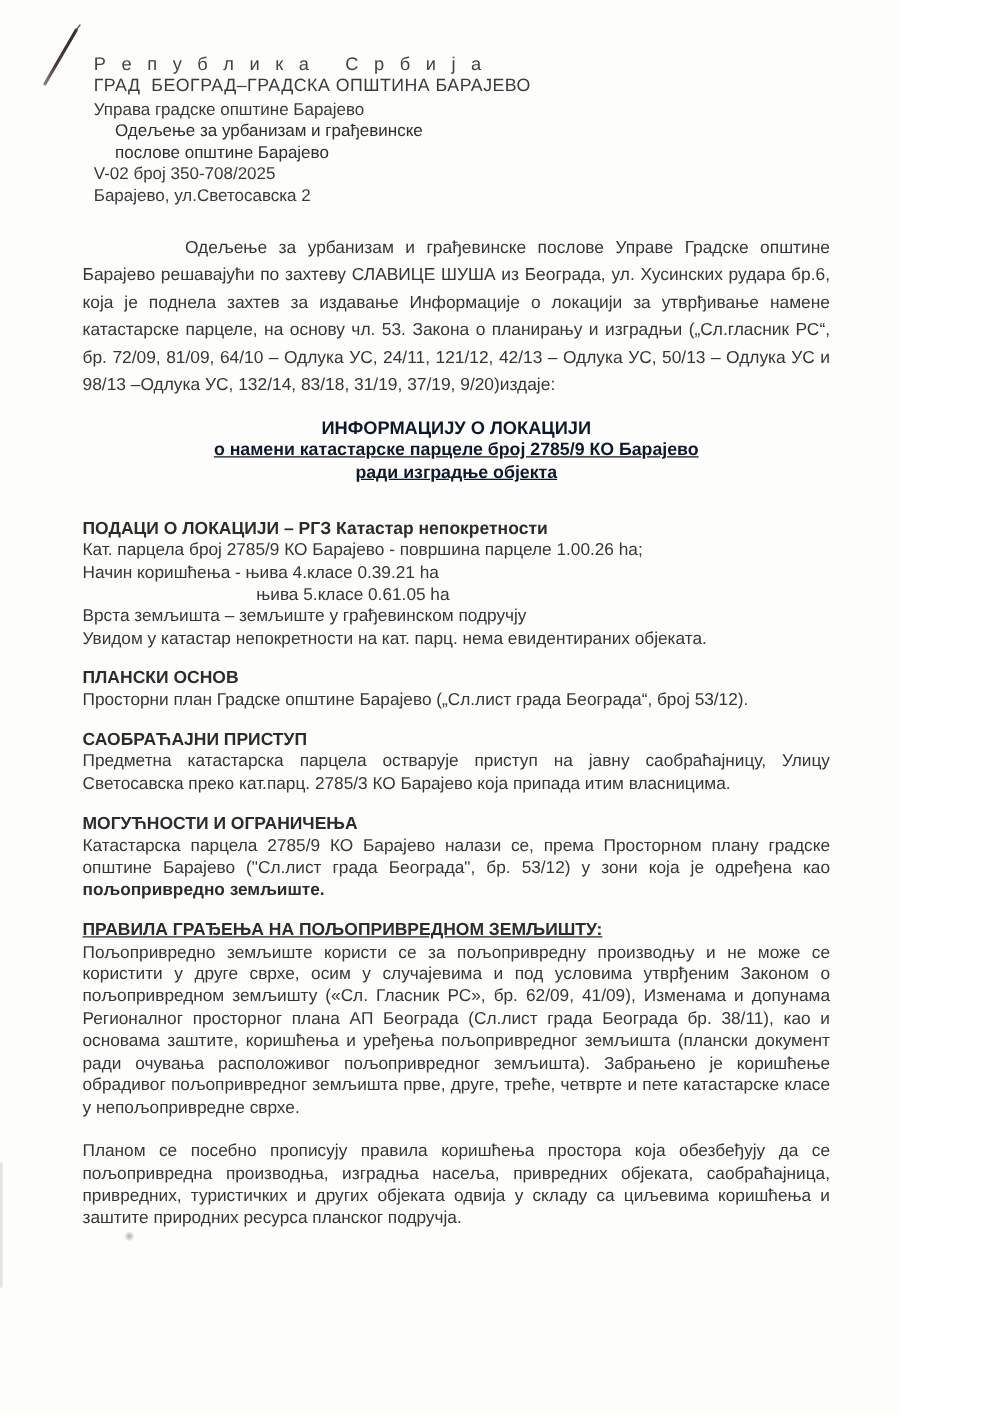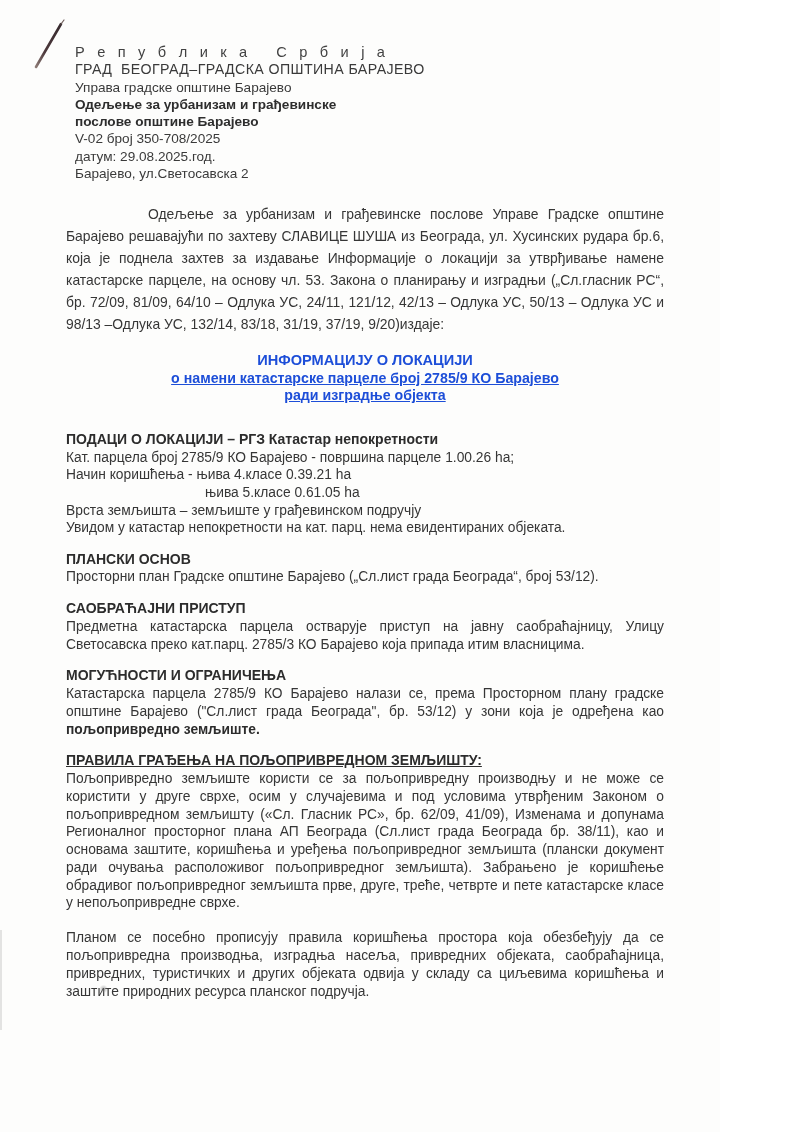--- a/index.html
+++ b/index.html
@@ -30,36 +30,36 @@
   }
   .lh-republic {
     font-size: 14.6px;
     letter-spacing: 4.2px;
     color: #424242;
   }
   .lh-city {
     font-size: 14.2px;
     letter-spacing: 0.4px;
   }
-  .lh-bold { font-weight: bold; color: #2e2e2e; }
+  .lh-bold { font-weight: normal; color: #2e2e2e; margin-left: 17px; }
   
   .intro {
     margin-top: 21px;
     font-size: 13.9px;
     line-height: 22px;
     text-align: justify;
     text-indent: 82px;
     color: #363636;
   }
   
   .doc-title {
     margin-top: 17px;
     text-align: center;
     font-weight: bold;
-    color: #1d4ed8;
+    color: #0f172a;
   }
   .doc-title .t1 { font-size: 14.6px; line-height: 17.4px; }
   .doc-title .t2, .doc-title .t3 { font-size: 14.2px; line-height: 17.2px; text-decoration: underline; }
   
   .section { margin-top: 14px; }
   .section-heading {
     font-weight: bold;
     font-size: 14px;
     line-height: 17.6px;
     color: #2c2c2c;
@@ -129,21 +129,20 @@
 
   <div class="doc">
 
     <div class="letterhead">
       <div class="lh-line lh-republic">Р е п у б л и к а   С р б и ј а</div>
       <div class="lh-line lh-city">ГРАД  БЕОГРАД–ГРАДСКА ОПШТИНА БАРАЈЕВО</div>
       <div class="lh-line">Управа градске општине Барајево</div>
       <div class="lh-line lh-bold">Одељење за урбанизам и грађевинске</div>
       <div class="lh-line lh-bold">послове општине Барајево</div>
       <div class="lh-line">V-02 број 350-708/2025</div>
-      <div class="lh-line">датум: 29.08.2025.год.</div>
       <div class="lh-line">Барајево, ул.Светосавска 2</div>
     </div>
 
     <p class="intro">Одељење за урбанизам и грађевинске послове Управе Градске општине Барајево решавајући по захтеву СЛАВИЦЕ ШУША из Београда, ул. Хусинских рудара бр.6, која је поднела захтев за издавање Информације о локацији за утврђивање намене катастарске парцеле, на основу чл. 53. Закона о планирању и изградњи („Сл.гласник РС“, бр. 72/09, 81/09, 64/10 – Одлука УС, 24/11, 121/12, 42/13 – Одлука УС, 50/13 – Одлука УС и 98/13 –Одлука УС, 132/14, 83/18, 31/19, 37/19, 9/20)издаје:</p>
 
     <div class="doc-title">
       <div class="t1">ИНФОРМАЦИЈУ О ЛОКАЦИЈИ</div>
       <div class="t2">о намени катастарске парцеле број 2785/9 КО Барајево</div>
       <div class="t3">ради изградње објекта</div>
     </div>

